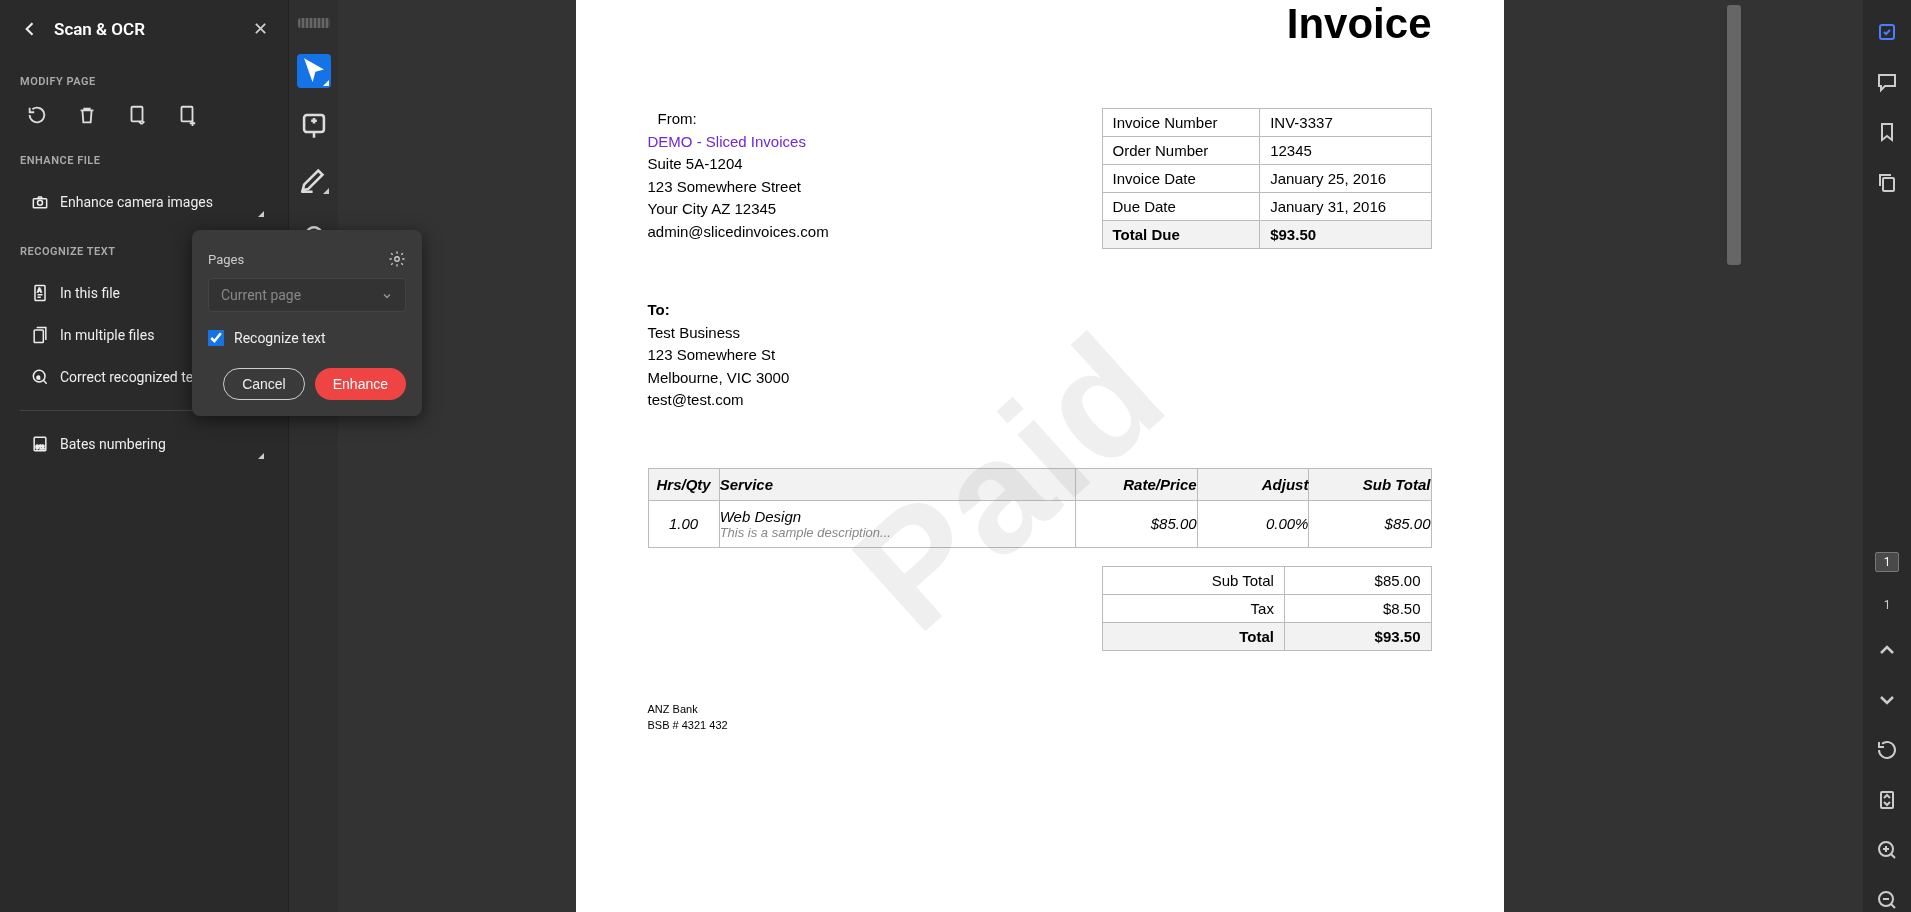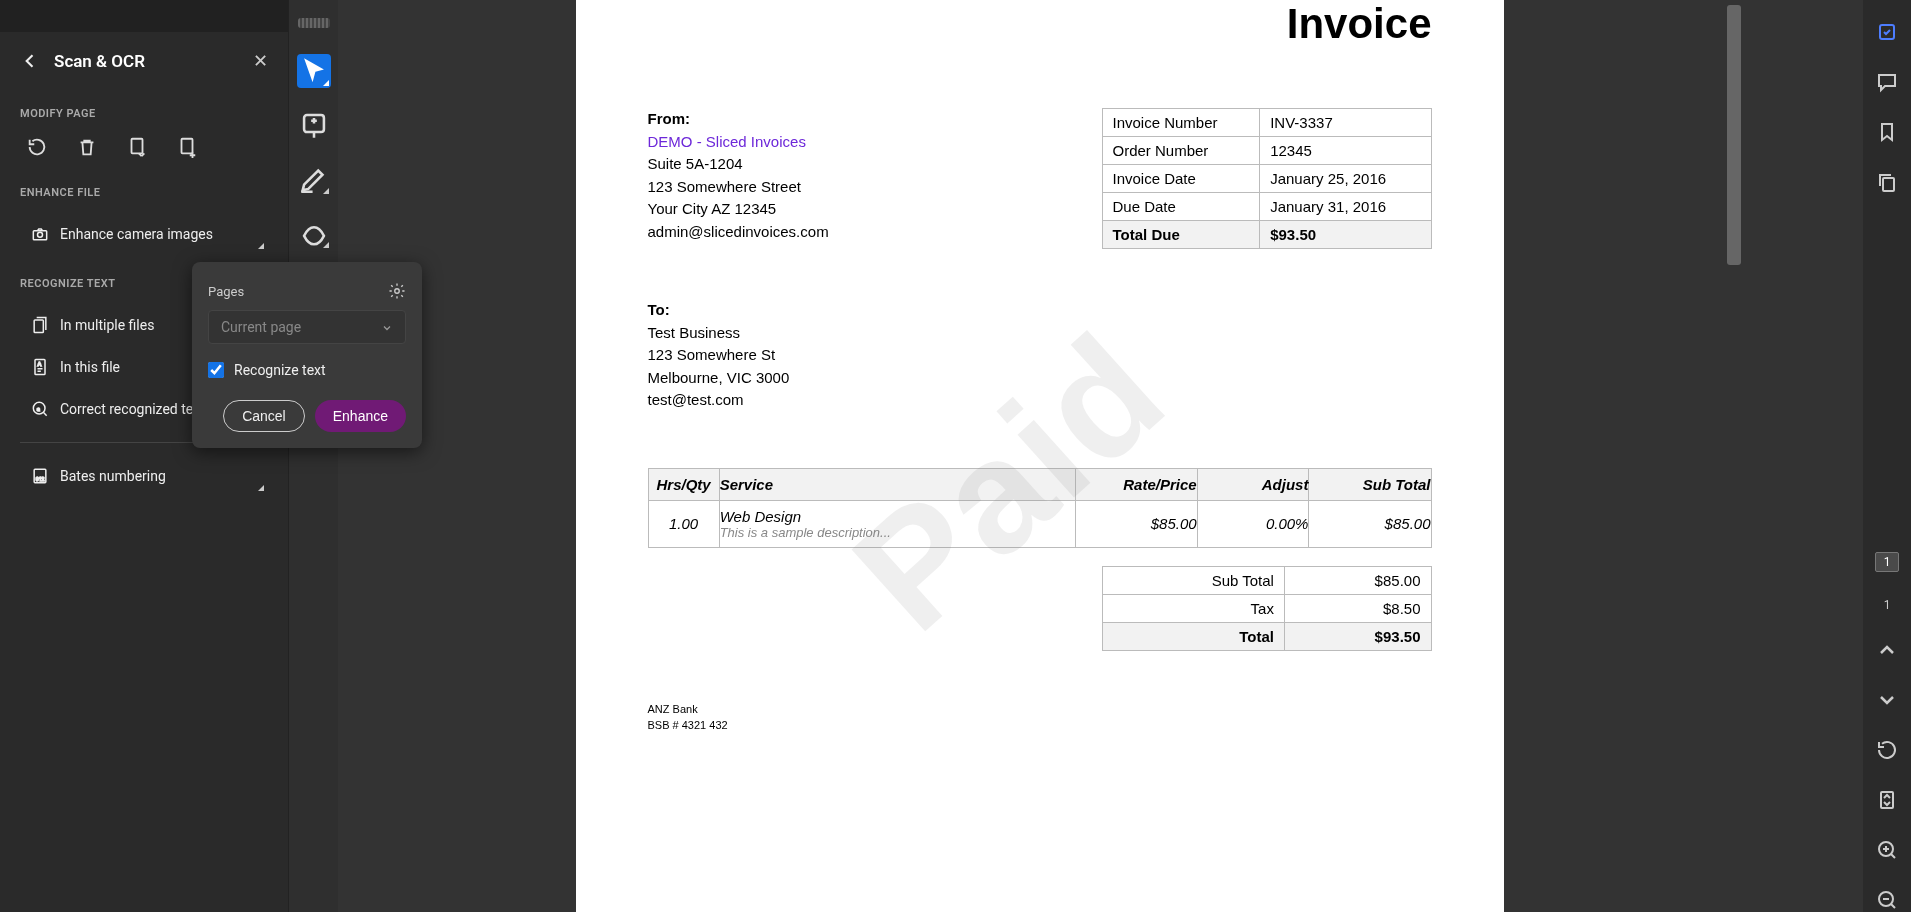--- a/index.html
+++ b/index.html
@@ -12,21 +12,20 @@
   display: flex;
   color: #e0e0e0;
 }
 
 
 .left-panel {
   width: 288px;
   background: #2a2a2a;
   padding: 18px 20px;
   position: relative;
-  margin-top: 32px;
 }
 .panel-header {
   display: flex;
   align-items: center;
   margin-bottom: 36px;
 }
 .back-chevron {
   width: 20px; height: 20px;
   margin-right: 14px;
   display: flex; align-items: center; justify-content: center;
@@ -137,21 +136,21 @@
 .popup-actions { display: flex; gap: 10px; justify-content: flex-end; }
 .btn {
   padding: 7px 18px;
   border-radius: 18px;
   font-size: 14px;
   font-weight: 500;
   cursor: pointer;
   border: none;
 }
 .btn-outline { background: transparent; border: 1.5px solid #ccc; color: #eee; }
-.btn-primary { background: #701a75; color: #fff; }
+.btn-primary { background: #ef4444; color: #fff; }
 
 
 .vert-toolbar {
   width: 50px;
   background: #2f2f2f;
   display: flex;
   flex-direction: column;
   align-items: center;
   padding-top: 18px;
   gap: 20px;
@@ -201,21 +200,21 @@
   font-family: Arial, Helvetica, sans-serif;
 }
 .invoice-title {
   text-align: right;
   font-size: 42px;
   font-weight: 700;
   margin-bottom: 60px;
 }
 .meta-row { display: flex; justify-content: space-between; align-items: flex-start; }
 .from-block { font-size: 15px; line-height: 1.5; }
-.from-block .hdr { font-weight: 700; }
+.from-block .hdr { font-weight: 400; margin-left: 10px; }
 .from-block a { color: #6d28d9; text-decoration: none; }
 .meta-table { border-collapse: collapse; width: 330px; }
 .meta-table td { border: 1px solid #bbb; padding: 5px 10px; font-size: 15px; }
 .meta-table tr.total td { background: #f2f2f2; font-weight: 700; }
 .to-block { margin-top: 50px; font-size: 15px; line-height: 1.5; }
 .to-block .hdr { font-weight: 700; }
 
 .items-table { width: 100%; border-collapse: collapse; margin-top: 56px; }
 .items-table th, .items-table td { border: 1px solid #bbb; padding: 7px 0; font-size: 15px; font-style: italic; }
 .items-table th { background: #f2f2f2; font-weight: 700; text-align: left; }
@@ -334,38 +333,38 @@
         <svg viewBox="0 0 24 24" fill="none" stroke="currentColor" stroke-width="1.8">
           <rect x="4" y="8" width="16" height="11" rx="1"></rect>
           <circle cx="12" cy="13" r="3"></circle>
           <path d="M9 8l1.5-2h3L15 8"></path>
         </svg>
       </span>
     <span>Enhance camera images</span>
   </div>
 
   <div class="section-label" style="margin-top:24px">RECOGNIZE TEXT</div>
-  <div class="tool-item">
-    <span class="tico">
-        <svg viewBox="0 0 24 24" fill="none" stroke="currentColor" stroke-width="1.8">
-          <rect x="5" y="6" width="11" height="15" rx="1"></rect>
-          <path d="M8 3h11v15"></path>
-        </svg>
-      </span>
-    <span>In multiple files</span>
-  </div>
   <div class="tool-item corner-mark">
     <span class="tico">
         <svg viewBox="0 0 24 24" fill="none" stroke="currentColor" stroke-width="1.8">
           <rect x="6" y="3" width="12" height="18" rx="1"></rect>
           <path d="M9 14h6M9 17h4"></path>
           <text x="9" y="11" font-size="7" fill="currentColor">A</text>
         </svg>
       </span>
     <span>In this file</span>
+  </div>
+  <div class="tool-item">
+    <span class="tico">
+        <svg viewBox="0 0 24 24" fill="none" stroke="currentColor" stroke-width="1.8">
+          <rect x="5" y="6" width="11" height="15" rx="1"></rect>
+          <path d="M8 3h11v15"></path>
+        </svg>
+      </span>
+    <span>In multiple files</span>
   </div>
   <div class="tool-item corner-mark">
     <span class="tico">
         <svg viewBox="0 0 24 24" fill="none" stroke="currentColor" stroke-width="1.8">
           <circle cx="11" cy="11" r="7"></circle>
           <path d="M20 20l-4-4"></path>
           <text x="8" y="14" font-size="7" fill="currentColor">a</text>
         </svg>
       </span>
     <span>Correct recognized text</span>

